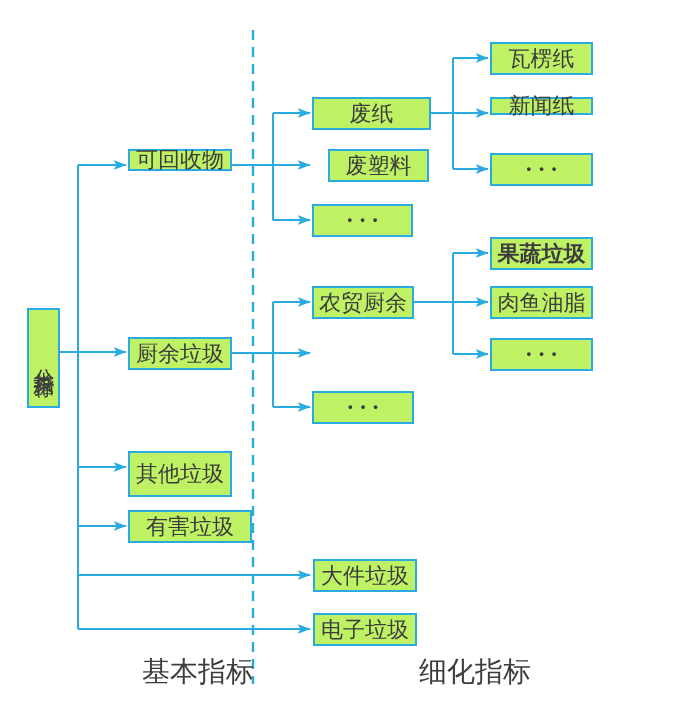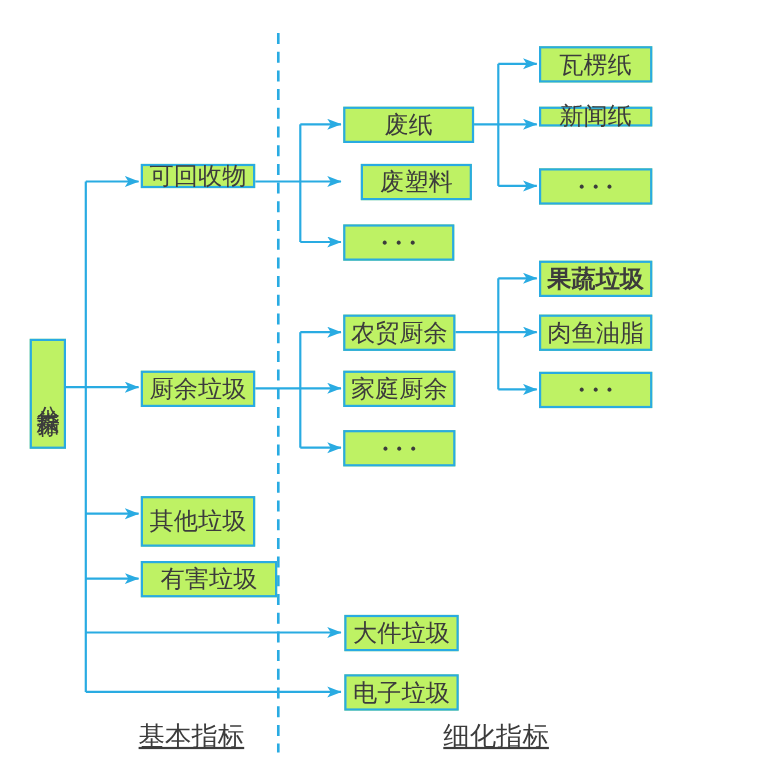--- a/index.html
+++ b/index.html
@@ -19,22 +19,22 @@
     border:2px solid var(--line); background:#bef264;
     display:flex; align-items:center; justify-content:center;
     color:var(--text); font-size:22px; line-height:1; white-space:nowrap;
   }
   .node.root span {
     writing-mode:vertical-rl; text-orientation:upright;
     font-size:21px; letter-spacing:3px; line-height:1;
   }
   .node.ellipsis { font-size:23px; letter-spacing:5px; text-indent:5px; font-weight:bold; }
   .section-label {
-    position:absolute; width:160px; text-align:center;
-    color:var(--text); font-size:24px; line-height:1;text-decoration:underline;
+    position:absolute; width:160px; text-align:right;
+    color:var(--text); font-size:28px; line-height:1;
   }
 </style>
 </head>
 <body>
 
 <div class="canvas">
 
   <svg width="688" height="712" viewBox="0 0 688 712">
     <defs>
       <marker id="arw" markerUnits="userSpaceOnUse" markerWidth="14" markerHeight="12" refX="12.5" refY="5" orient="auto">
@@ -89,21 +89,20 @@
 
   <div class="node" style="left:128px; top:149px; width:104px; height:22px;">可回收物</div>
   <div class="node" style="left:128px; top:337px; width:104px; height:33px;">厨余垃圾</div>
   <div class="node" style="left:128px; top:451px; width:104px; height:46px;">其他垃圾</div>
   <div class="node" style="left:128px; top:510px; width:124px; height:33px;">有害垃圾</div>
 
   <div class="node" style="left:312px; top:97px; width:119px; height:33px;">废纸</div>
   <div class="node" style="left:312px; top:149px; width:101px; height:33px;margin-left:16px;">废塑料</div>
   <div class="node ellipsis" style="left:312px; top:204px; width:101px; height:33px;">···</div>
   <div class="node" style="left:312px; top:286px; width:102px; height:33px;">农贸厨余</div>
-  <div class="node" style="left:312px; top:337px; width:102px; height:33px;">家庭厨余</div>
   <div class="node ellipsis" style="left:312px; top:391px; width:102px; height:33px;">···</div>
   <div class="node" style="left:313px; top:559px; width:104px; height:33px;">大件垃圾</div>
   <div class="node" style="left:313px; top:613px; width:104px; height:33px;">电子垃圾</div>
 
   <div class="node" style="left:490px; top:42px; width:103px; height:33px;">瓦楞纸</div>
   <div class="node" style="left:490px; top:97px; width:103px; height:18px;">新闻纸</div>
   <div class="node ellipsis" style="left:490px; top:153px; width:103px; height:33px;">···</div>
   <div class="node" style="left:490px; top:237px; width:103px; height:33px;font-weight:bold;">果蔬垃圾</div>
   <div class="node" style="left:490px; top:286px; width:103px; height:33px;">肉鱼油脂</div>
   <div class="node ellipsis" style="left:490px; top:338px; width:103px; height:33px;">···</div>

